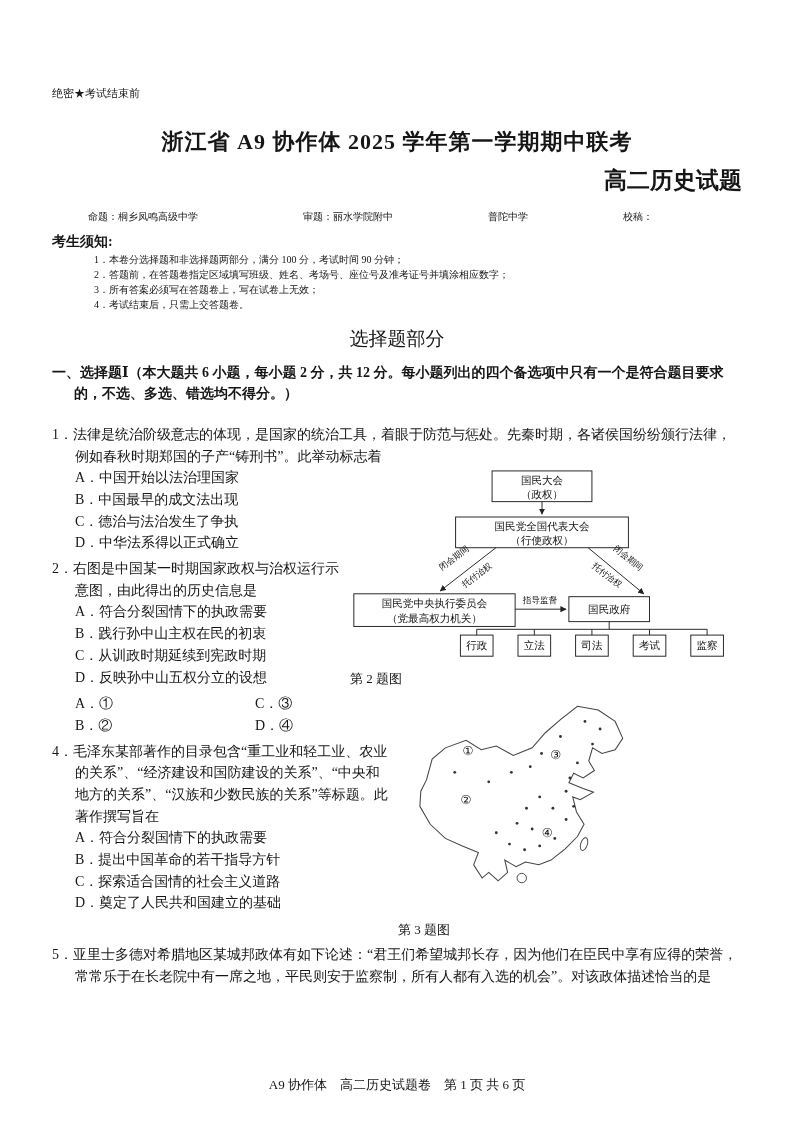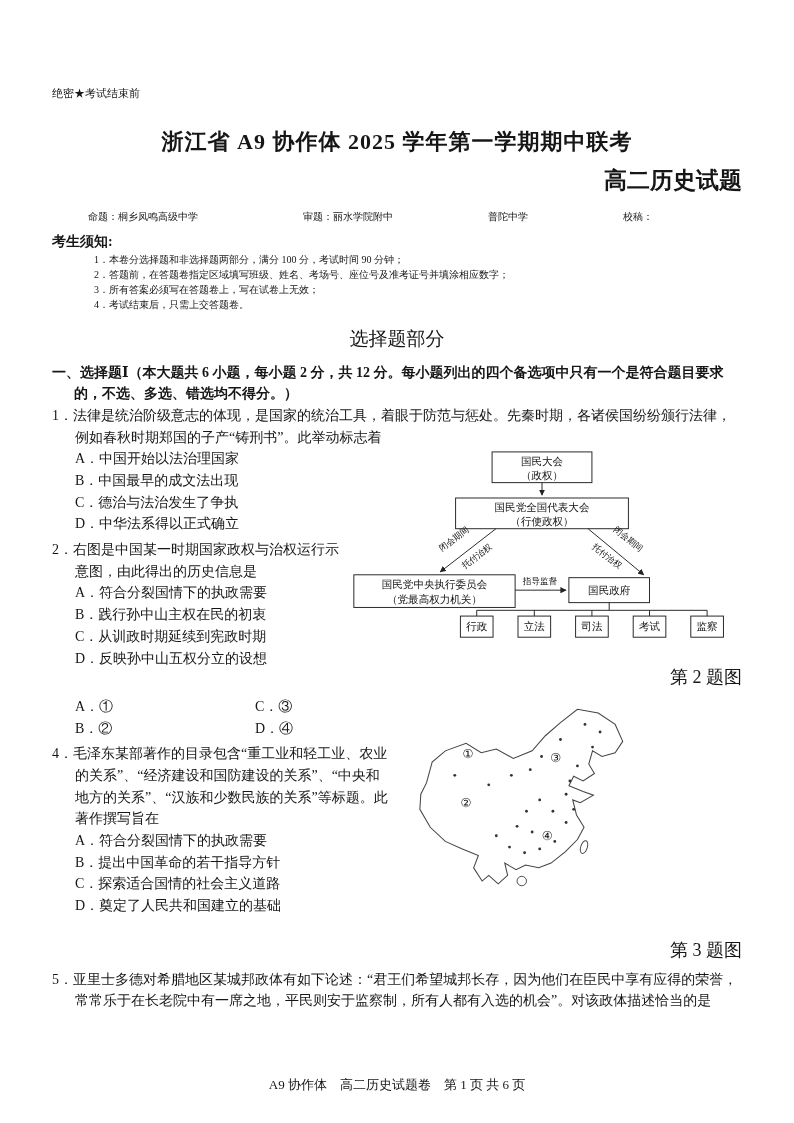--- a/index.html
+++ b/index.html
@@ -12,29 +12,29 @@
   .secrecy { font-size: 11px; margin-bottom: 6px; }
   .title { font-size: 22px; font-weight: bold; text-align: center; margin: 26px 0 8px; letter-spacing: 1px; }
   .subtitle { font-size: 23px; font-weight: bold; text-align: right; margin: 4px 0 14px; }
   .meta-row { display: flex; font-size: 10px; padding-left: 36px; margin-bottom: 8px; margin-top: 12px; }
   .meta-row span:nth-child(1) { width: 215px; }
   .meta-row span:nth-child(2) { width: 185px; }
   .meta-row span:nth-child(3) { width: 135px; }
   .notice-title { font-weight: bold; font-size: 14px; line-height: 1.4; }
   .notice-item { font-size: 10px; padding-left: 42px; line-height: 1.5; }
   .section-title { text-align: center; font-size: 19px; font-weight: normal; margin: 14px 0 10px; }
-  .part-heading { font-size: 14px; font-weight: bold; line-height: 1.55; padding-left: 22px; text-indent: -22px; margin-bottom: 0; }
+  .part-heading { font-size: 14px; font-weight: bold; line-height: 1.55; padding-left: 22px; text-indent: -22px; margin-bottom: 19px; }
   .question { font-size: 14px; line-height: 1.55; margin-bottom: 4px; }
   .stem { padding-left: 23px; text-indent: -23px; }
   .opts { padding-left: 23px; }
   .opts-2col { display: grid; grid-template-columns: 180px 180px; padding-left: 23px; }
   .fig-right { float: right; }
   .q2-fig { width: 392px; margin: 2px 0 4px 8px; }
   .q3-fig { width: 344px; margin: 2px 0 4px 10px; }
-  .fig-caption { text-align: right; font-size: 18px; margin-top: 15px; }
+  .fig-caption { text-align: left; font-size: 13px; margin-top: 1px; }
   .clear-q { clear: both; }
   .footer { position: absolute; left: 0; right: 0; bottom: 29px; text-align: center; font-size: 13px; }
   svg text { font-family: "Liberation Serif", "DejaVu Serif", serif; }
 </style>
 </head>
 <body>
 
 <div class="page">
 
   <div class="secrecy">绝密★考试结束前</div>

